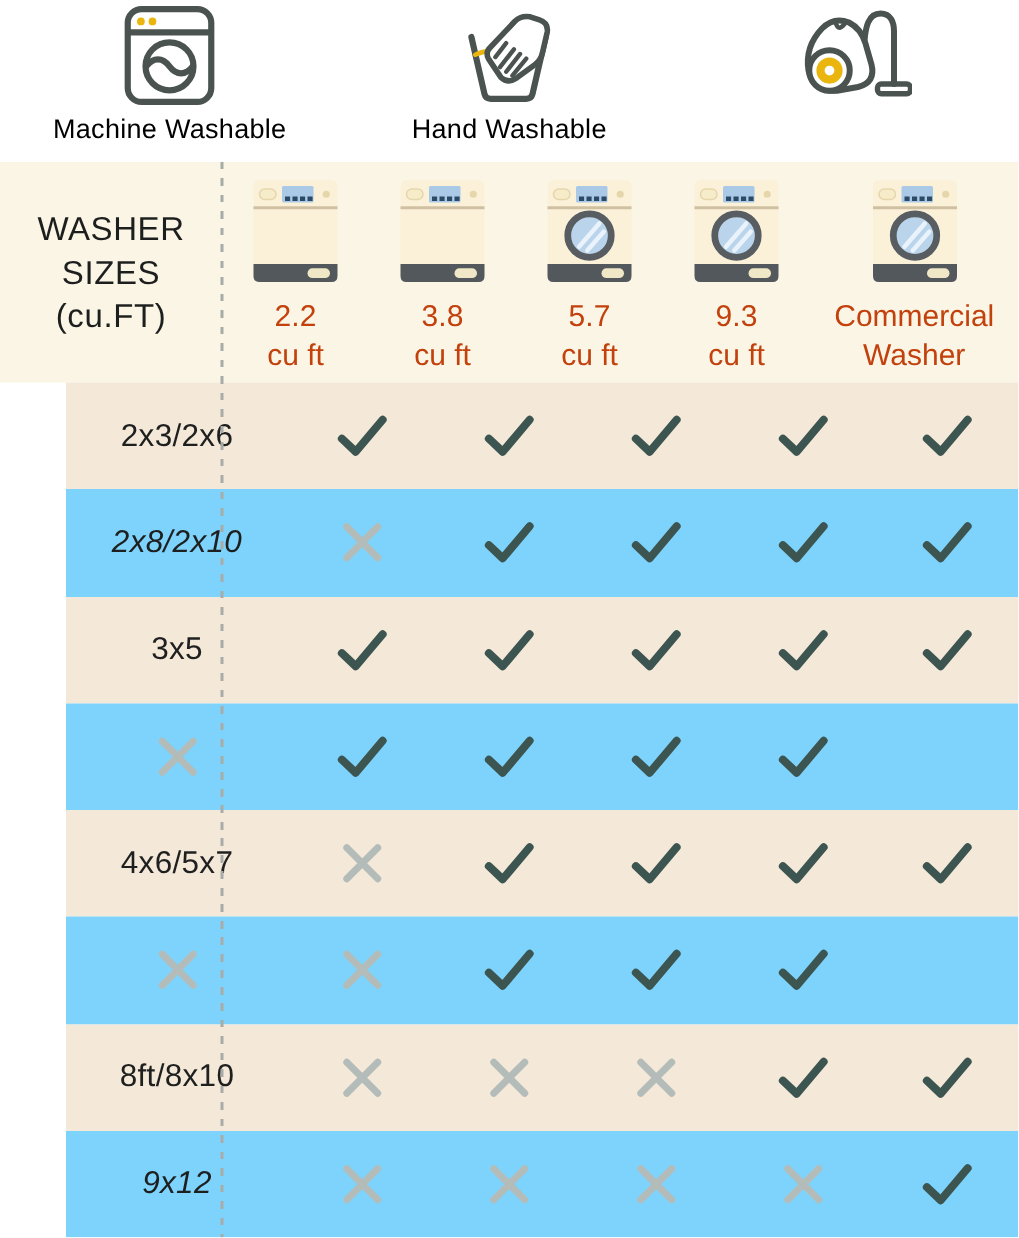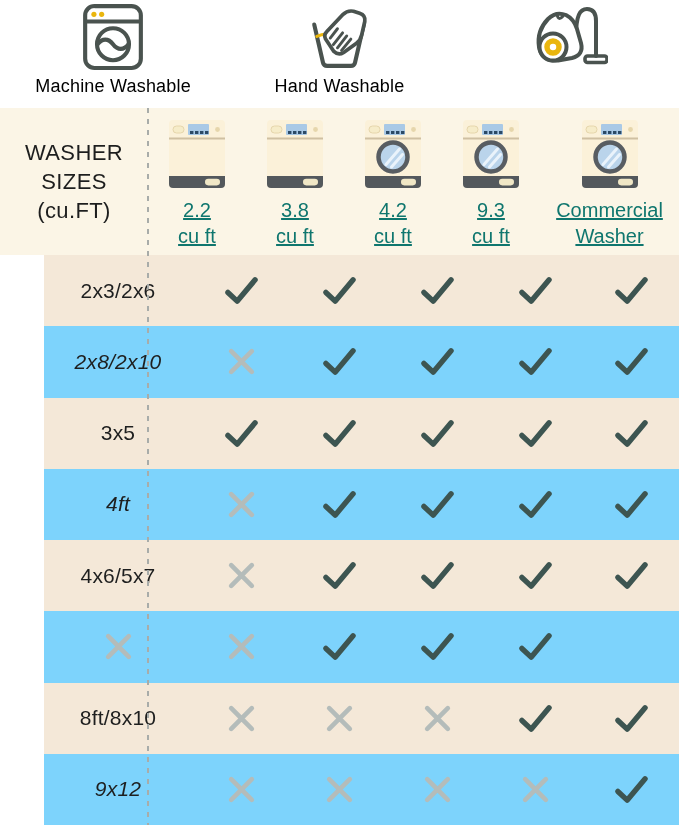--- a/index.html
+++ b/index.html
@@ -70,22 +70,21 @@
     align-items: center;
     justify-content: flex-start;
     height: 147px;
     padding-top: 11px;
   }
   .col-label {
     margin-top: 5px;
     text-align: center;
     font-size: 20px;
     line-height: 1.28;
-    color: #0f766e;
-    text-decoration: underline;
+    color: #c2410c;
   }
 
   .trow { height: 71.25px; margin-left: 44px; }
   .trow.beige { background: #f4e8d8; }
   .trow.cream { background: #7dd3fc; font-style: italic; }
   .row-label {
     text-align: center;
     font-size: 21px;
     letter-spacing: .2px;
     color: #1e1f1f;
@@ -203,21 +202,21 @@
               <rect x="27" y="12" width="3.4" height="3" fill="#2c4a66"></rect>
               <rect x="32" y="12" width="3.4" height="3" fill="#2c4a66"></rect>
               <rect x="37" y="12" width="3.4" height="3" fill="#2c4a66"></rect>
     <circle cx="49.5" cy="10.5" r="2.4" fill="#e6d6ac"></circle>
     <path d="M1 19.5 H57" stroke="#cfc0a2" stroke-width="2"></path>
     <circle cx="29" cy="38" r="14.5" fill="#bad4eb" stroke="#585d62" stroke-width="4.5"></circle>
     <path d="M22 45.5 L35.5 30 M27.5 48 L38.5 35.5" stroke="#eaf3fb" stroke-width="3" stroke-linecap="round"></path>
     <path d="M1 57 H57 V65 Q57 69 53 69 H5 Q1 69 1 65 Z" fill="#53585c"></path>
     <rect x="37" y="59.8" width="15" height="6.6" rx="3.3" fill="#f0e7c6"></rect>
   </svg></span>
-        <span class="col-label"><span>4.2</span><br><span>cu ft</span></span>
+        <span class="col-label"><span>5.7</span><br><span>cu ft</span></span>
       </div>
       <div class="col-head">
         <span><svg width="58" height="70" viewBox="0 0 58 70" aria-hidden="true">
     <rect x="1" y="1" width="56" height="68" rx="4" fill="#fbf1d9"></rect>
     <rect x="5" y="7" width="11" height="7" rx="3.5" fill="#f6ecc9" stroke="#e6d6ac" stroke-width="1"></rect>
     <rect x="20" y="5" width="21" height="11" rx="1" fill="#a9c9e6"></rect>
     <rect x="22" y="12" width="3.4" height="3" fill="#2c4a66"></rect>
               <rect x="27" y="12" width="3.4" height="3" fill="#2c4a66"></rect>
               <rect x="32" y="12" width="3.4" height="3" fill="#2c4a66"></rect>
               <rect x="37" y="12" width="3.4" height="3" fill="#2c4a66"></rect>
@@ -328,21 +327,20 @@
     <path d="M6 19 L15.5 28 L34 6" fill="none" stroke="#3d5551" stroke-width="5.5" stroke-linecap="round" stroke-linejoin="round"></path>
   </svg>
         </div>
       <div class="cell">
           <svg width="39" height="33" viewBox="0 0 40 34" aria-hidden="true">
     <path d="M6 19 L15.5 28 L34 6" fill="none" stroke="#3d5551" stroke-width="5.5" stroke-linecap="round" stroke-linejoin="round"></path>
   </svg>
         </div>
     </div>
     <div class="grid-row trow cream">
-      <div class="row-label">4ft</div>
       <div class="cell">
           <svg width="33" height="33" viewBox="0 0 32 32" aria-hidden="true">
     <path d="M6 6 L26 26 M26 6 L6 26" fill="none" stroke="#b4bcba" stroke-width="4.5" stroke-linecap="round"></path>
   </svg>
         </div>
       <div class="cell">
           <svg width="39" height="33" viewBox="0 0 40 34" aria-hidden="true">
     <path d="M6 19 L15.5 28 L34 6" fill="none" stroke="#3d5551" stroke-width="5.5" stroke-linecap="round" stroke-linejoin="round"></path>
   </svg>
         </div>

